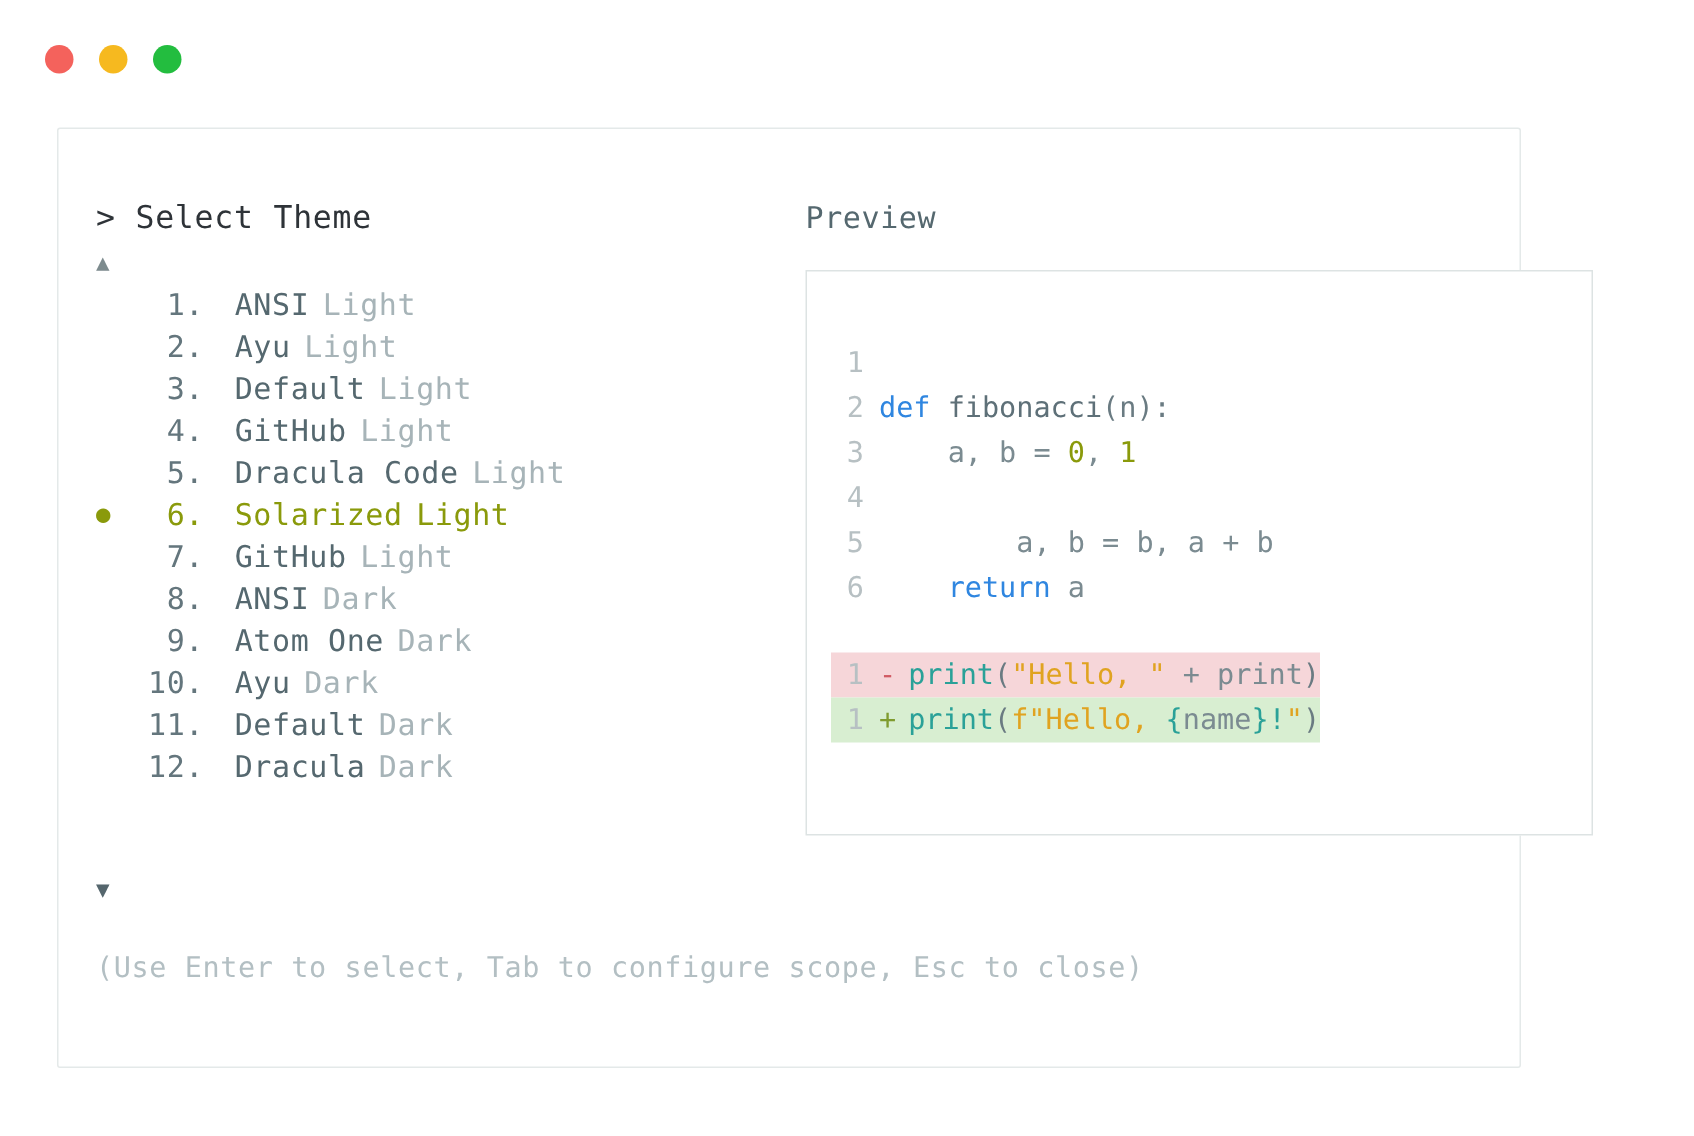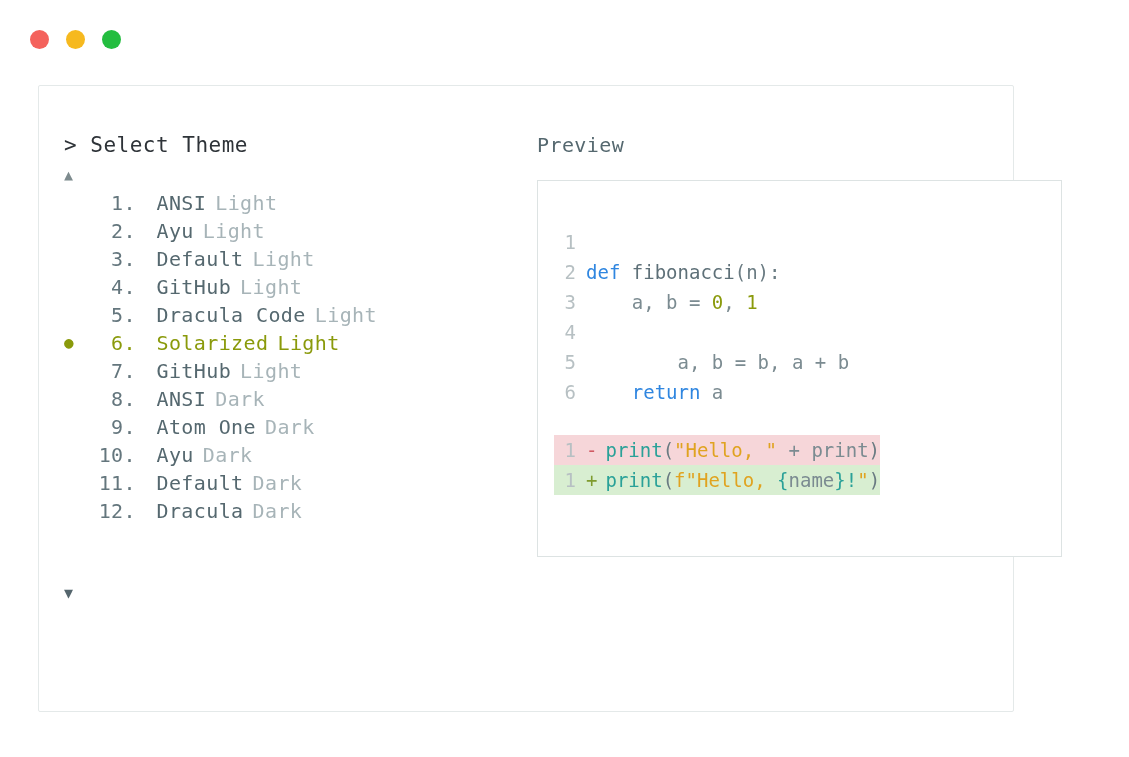--- a/index.html
+++ b/index.html
@@ -244,15 +244,16 @@
             <div class="code-line"><span class="ln">6</span><span class="code-text"><span class="tok-plain">    </span><span class="tok-kw">return</span><span class="tok-plain"> a</span></span></div>
           </div>
         <div class="blank-line"></div>
         <div id="diff-block">
             <div class="diff-wrap"><span class="diff-line diff-del"><span class="ln">1</span><span class="diff-sign-del">-</span><span><span class="tok-builtin">print</span><span class="tok-punct">(</span><span class="tok-str">"Hello, "</span><span class="tok-plain"> + print</span><span class="tok-punct">)</span></span></span></div>
             <div class="diff-wrap"><span class="diff-line diff-add"><span class="ln">1</span><span class="diff-sign-add">+</span><span><span class="tok-builtin">print</span><span class="tok-punct">(</span><span class="tok-str">f"Hello, </span><span class="tok-brace">{</span><span class="tok-plain">name</span><span class="tok-brace">}</span><span class="tok-brace">!</span><span class="tok-str">"</span><span class="tok-punct">)</span></span></span></div>
           </div>
       </div>
     </div>
 
+    <div class="footer-hint">(Use Enter to select, Tab to configure scope, Esc to close)</div>
 
   </div>
 </div>
 
 </body></html>

